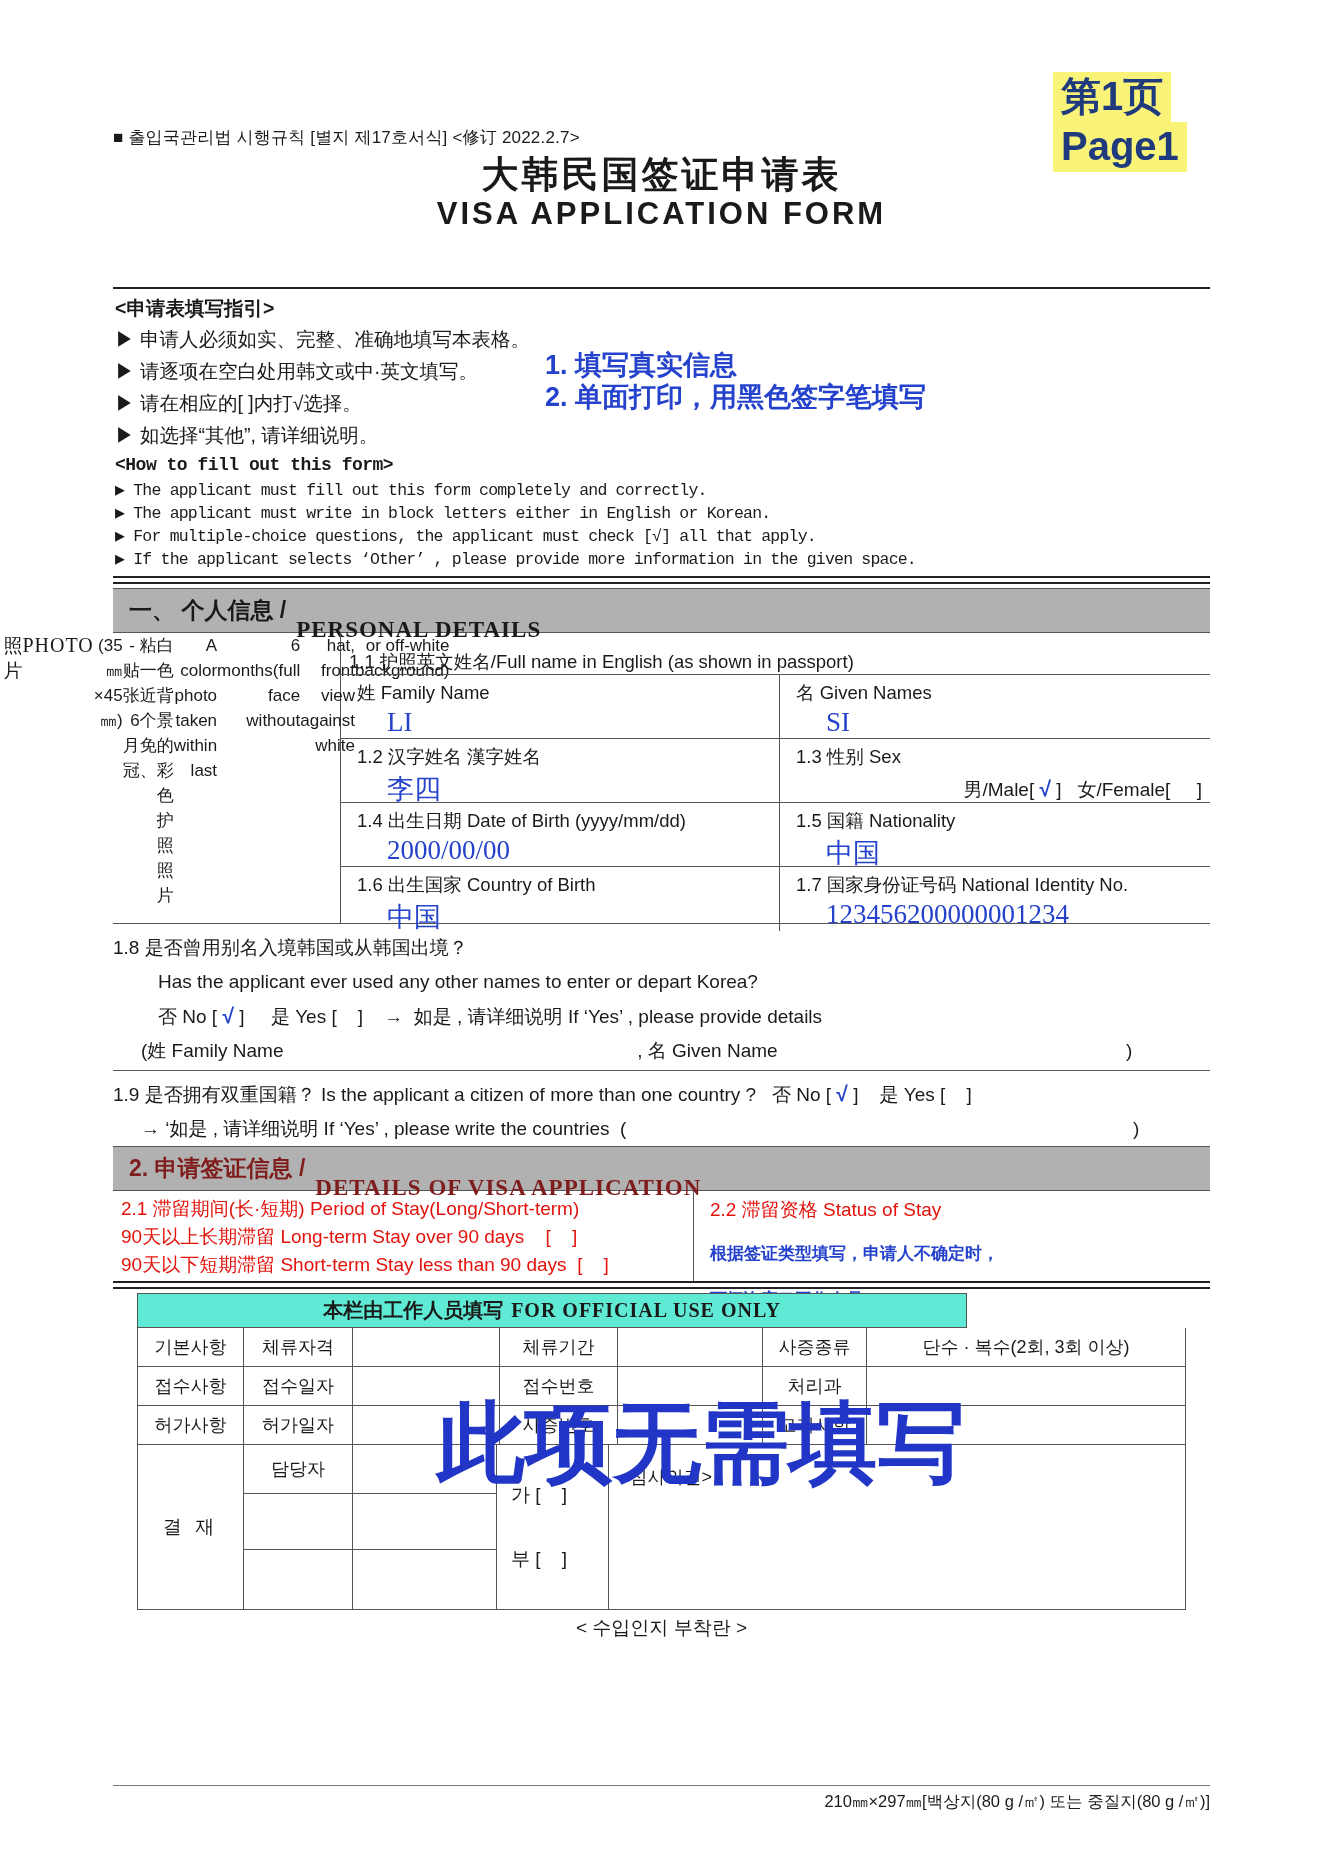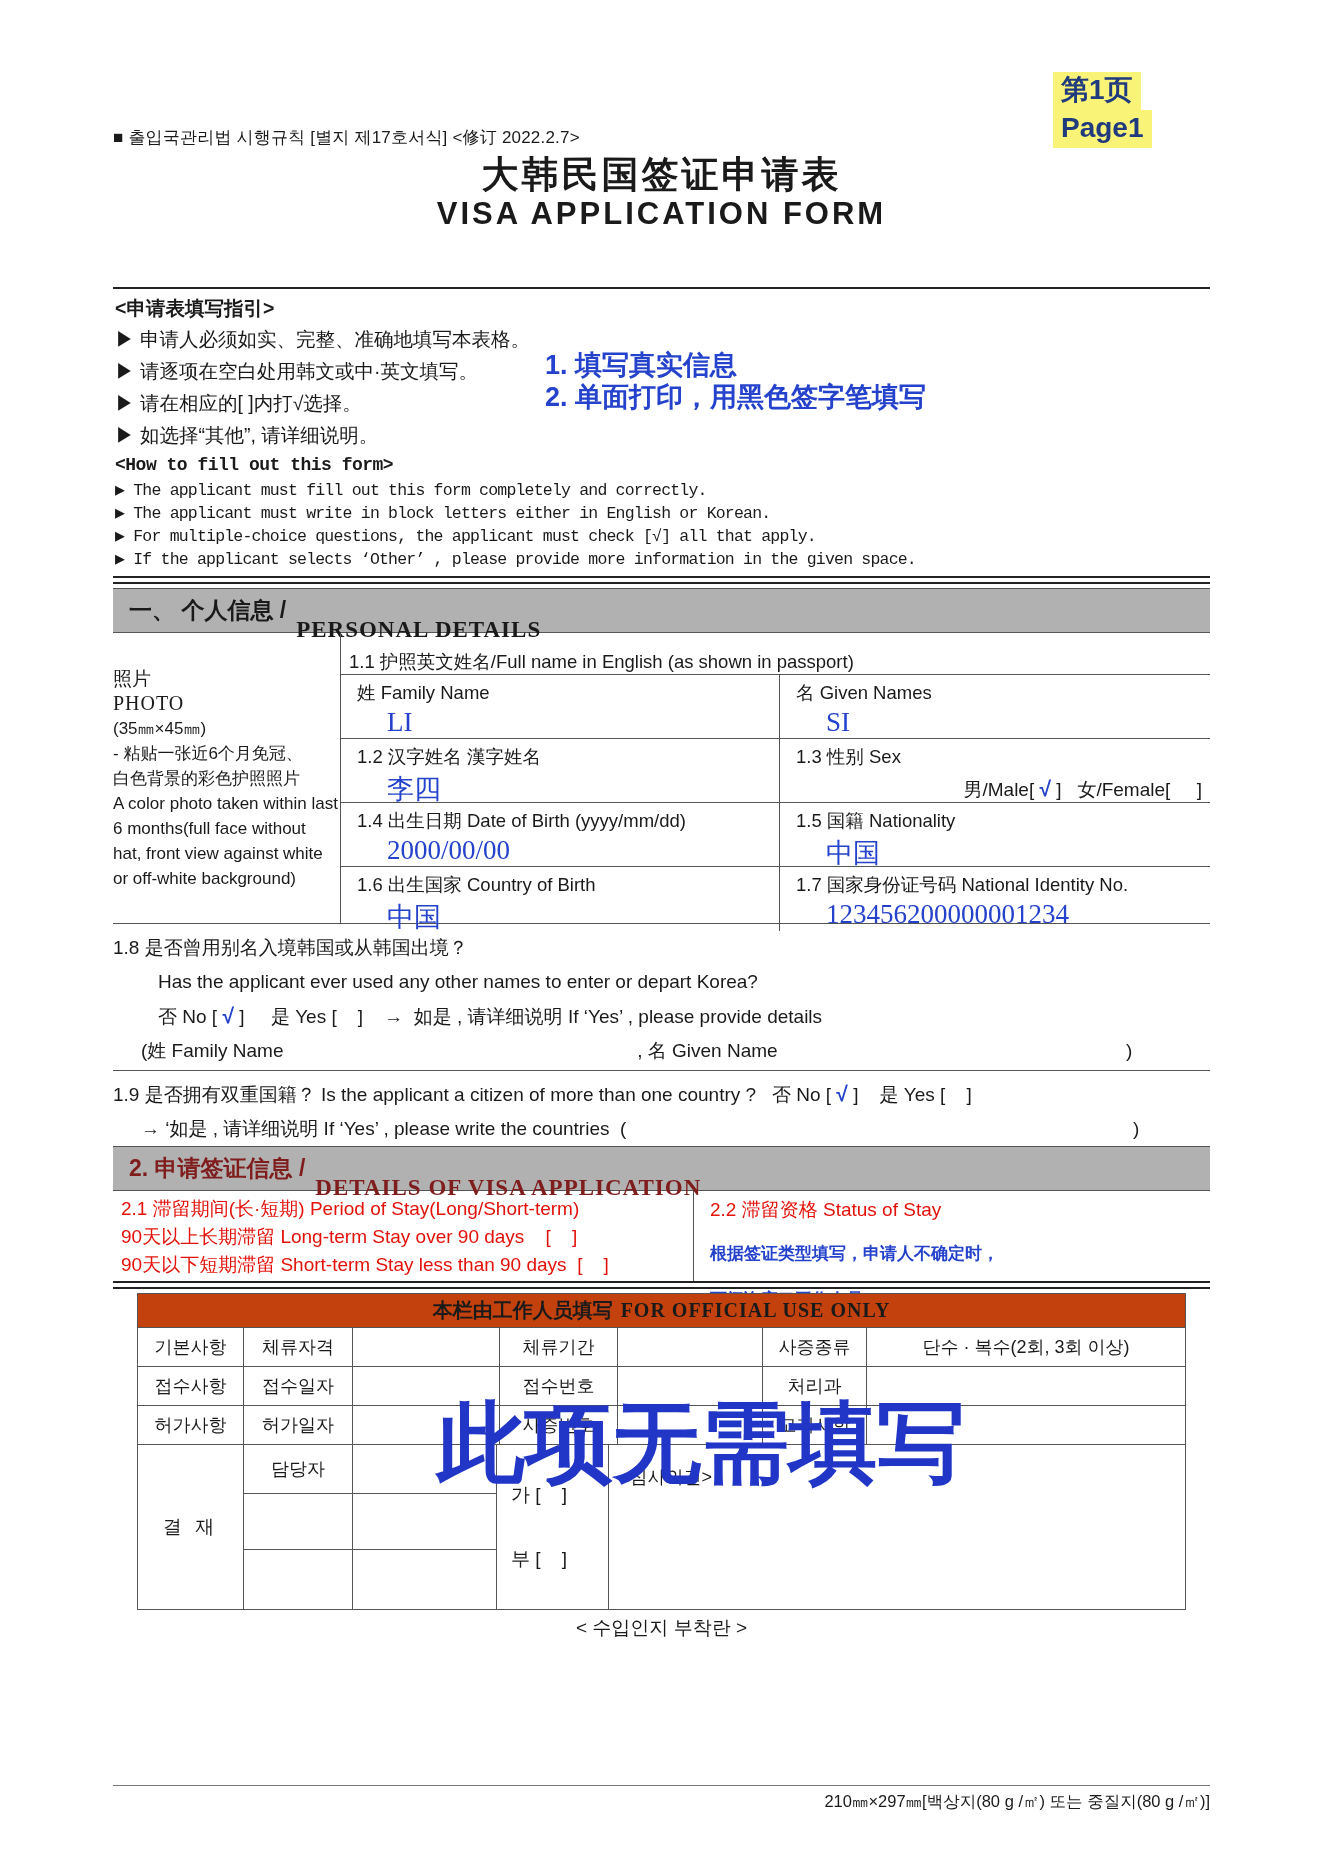--- a/index.html
+++ b/index.html
@@ -9,21 +9,21 @@
     font-family:"Liberation Sans", sans-serif;
   }
   .content { position:absolute; left:113px; top:0; width:1097px; height:1869px; }
   .abs { position:absolute; }
   .pre { white-space:pre-wrap; }
   .red { color:#7f1d1d; }
 
   
   .regulation { top:126px; left:0; font-size:17px; letter-spacing:0.2px; }
   .badge { left:1053px; top:72px; display:flex; flex-direction:column; align-items:flex-start; line-height:1; }
-  .badge span { background:#f9f378; color:#1f3a7d; font-weight:bold; padding:4px 8px 6px 8px; font-size:28px; }
+  .badge span { background:#f9f378; color:#1f3a7d; font-weight:bold; padding:4px 8px 6px 8px; font-size:40px; }
   .title-cn { top:150px; left:0; width:100%; text-align:center; font-size:37px; font-weight:bold; letter-spacing:3px; }
   .title-en { top:196px; left:0; width:100%; text-align:center; font-size:31px; font-weight:bold; letter-spacing:3px; }
   .hrule { top:287px; left:0; width:100%; border-top:2px solid #222; }
 
   
   .instr-cn { top:294px; left:2px; font-size:19.5px; }
   .instr-cn .hd { font-weight:bold; line-height:29px; }
   .instr-cn .it { line-height:32px; }
   .blue-notes { left:432px; top:349px; color:#2442cb; font-size:27px; font-weight:bold; line-height:32px; }
   .instr-en { top:452px; left:2px; }
@@ -36,22 +36,22 @@
 
   .secbar { left:0; width:100%; height:45px; background:#b1b1b1; border-top:1px solid #555; border-bottom:1px solid #555;
             display:flex; align-items:center; gap:10px; padding:0 16px; box-sizing:border-box; }
   .secbar .cn { font-size:23px; font-weight:bold; }
   .secbar .en { font-family:"Liberation Serif", serif; font-size:23px; font-weight:bold; letter-spacing:1px;margin-top:38px; }
   .s1bar { top:588px; }
   .s2bar { top:1146px; }
 
   
   .ptable { top:633px; left:0; width:100%; height:291px; display:flex; border-bottom:1px solid #555; box-sizing:border-box; }
-  .photo-cell { width:228px; border-right:1px solid #555; box-sizing:border-box; text-align:left;
-                display:flex; flex-direction:column; justify-content:center; font-size:17px; line-height:25px; }
+  .photo-cell { width:228px; border-right:1px solid #555; box-sizing:border-box; text-align:right;
+                display:flex; flex-direction:row; justify-content:center; font-size:17px; line-height:25px; }
   .photo-cell .b1 { font-size:19px; }
   .photo-cell .b2 { font-family:"Liberation Serif", serif; font-size:20px; letter-spacing:1px; }
   .fields { flex:1; display:flex; flex-direction:column; }
   .prow { border-bottom:1px solid #555; box-sizing:border-box; display:flex; }
   .prow:last-child { border-bottom:none; }
   .r-label { height:33px; align-items:center; padding-left:8px; font-size:18.5px;margin-top:16px; }
   .pcell { box-sizing:border-box; padding:5px 0 0 16px; }
   .pcell.left { width:439px; border-right:1px solid #555; }
   .pcell.right { flex:1; }
   .flabel { font-size:18.5px; }
@@ -71,21 +71,21 @@
 
   
   .s2region { top:1191px; left:0; width:100%; height:90px; display:flex; box-sizing:border-box; }
   .s2left { width:581px; border-right:1px solid #555; box-sizing:border-box; padding:4px 0 0 8px;
             color:#e3120b; font-size:19px; line-height:28px; }
   .s2right { flex:1; padding:6px 0 0 16px; }
   .s2right .lbl { color:#e3120b; font-size:19px; }
   .s2right .note { color:#2442cb; font-size:17px; font-weight:bold; line-height:30px; margin-top:16px; }
 
   
-  .offheader { top:1293px; left:24px; width:1049px; height:35px; background:#c2410c; border:1px solid #555; box-sizing:border-box;
+  .offheader { top:1293px; left:24px; width:830px; height:35px; background:#5eead4; border:1px solid #555; box-sizing:border-box;
                display:flex; align-items:center; justify-content:center; gap:8px; }
   .offheader .cn { font-size:20px; font-weight:bold; }
   .offheader .en { font-family:"Liberation Serif", serif; font-size:20px; font-weight:bold; letter-spacing:1px; }
   .otable { top:1328px; left:24px; width:1049px; border:1px solid #555; border-top:none; box-sizing:border-box; }
   .ogrid { display:grid; grid-template-columns:106px 109px 147px 118px 145px 104px 1fr; }
   .ocell { height:39px; border-right:1px solid #555; border-bottom:1px solid #555; box-sizing:border-box;
            display:flex; align-items:center; justify-content:center; font-size:18px; }
   .ocell:nth-child(7n) { border-right:none; }
   .obottom { display:grid; grid-template-columns:106px 109px 144px 112px 1fr; grid-template-rows:49px 56px 59px; }
   .bcell { border-right:1px solid #555; border-bottom:1px solid #555; box-sizing:border-box;

